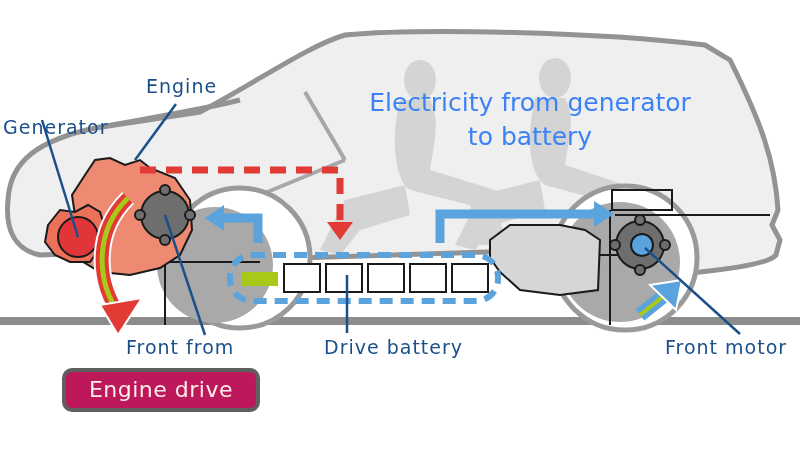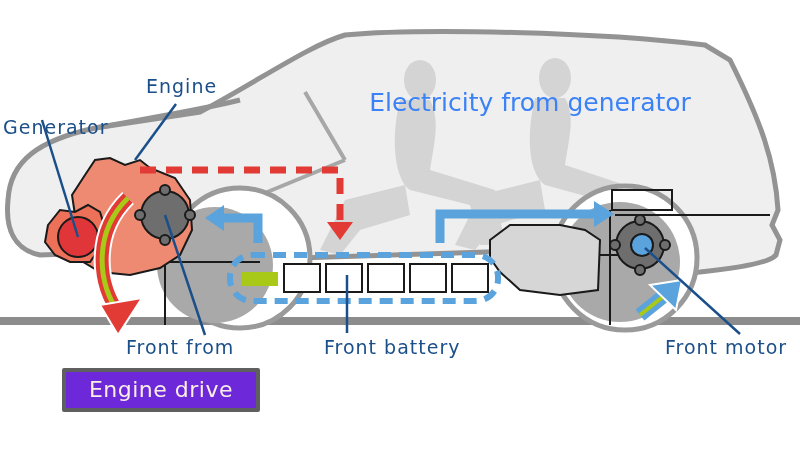--- a/index.html
+++ b/index.html
@@ -2,21 +2,21 @@
 <html><head>
   <meta charset="utf-8">
   <style>
     html, body { margin: 0; padding: 0; background: #ffffff; }
     body { width: 800px; height: 450px; overflow: hidden; position: relative; font-family: "DejaVu Sans", sans-serif; }
     #stage { position: absolute; left: 0; top: 0; width: 800px; height: 450px; }
     .lbl { position: absolute; color: #1b4f8a; font-size: 19px; letter-spacing: 1px; white-space: nowrap; }
     .title { position: absolute; color: #3b82f6; font-size: 25px; text-align: center; line-height: 34px; white-space: nowrap; }
     .mode-badge {
       position: absolute; left: 62px; top: 368px; width: 198px; height: 44px;
-      background: #6d28d9; border: 4px solid #5f5f5f; border-radius: 2px; box-sizing: border-box;
+      background: #be185d; border: 4px solid #5f5f5f; border-radius: 10px; box-sizing: border-box;
       color: #fbeee6; font-size: 22px; line-height: 36px; text-align: center; letter-spacing: 0.5px;
     }
   </style>
 </head>
 <body>
 
 <svg id="stage" viewBox="0 0 800 450" xmlns="http://www.w3.org/2000/svg">
 
   <rect x="0" y="317" width="800" height="8" fill="#8c8c8c"></rect>
 
@@ -119,21 +119,22 @@
     <line x1="42" y1="120" x2="78" y2="237"></line>
     <line x1="176" y1="104" x2="135" y2="160"></line>
     <line x1="165" y1="215" x2="205" y2="335"></line>
     <line x1="347" y1="275" x2="347" y2="333"></line>
     <line x1="645" y1="248" x2="740" y2="334"></line>
   </g>
 </svg>
 
 <div class="title" style="left:335px; top:86px; width:390px;">
   <div>Electricity from generator</div>
+  <div>to battery</div>
 </div>
 
 <div class="lbl" style="left:3px; top:96px;margin-top:20px;">Generator</div>
 <div class="lbl" style="left:146px; top:75px;">Engine</div>
 <div class="lbl" style="left:126px; top:336px;">Front from</div>
-<div class="lbl" style="left:324px; top:336px;">Front battery</div>
+<div class="lbl" style="left:324px; top:336px;">Drive battery</div>
 <div class="lbl" style="left:665px; top:336px;">Front motor</div>
 
 <div class="mode-badge">Engine drive</div>
 
 </body></html>

